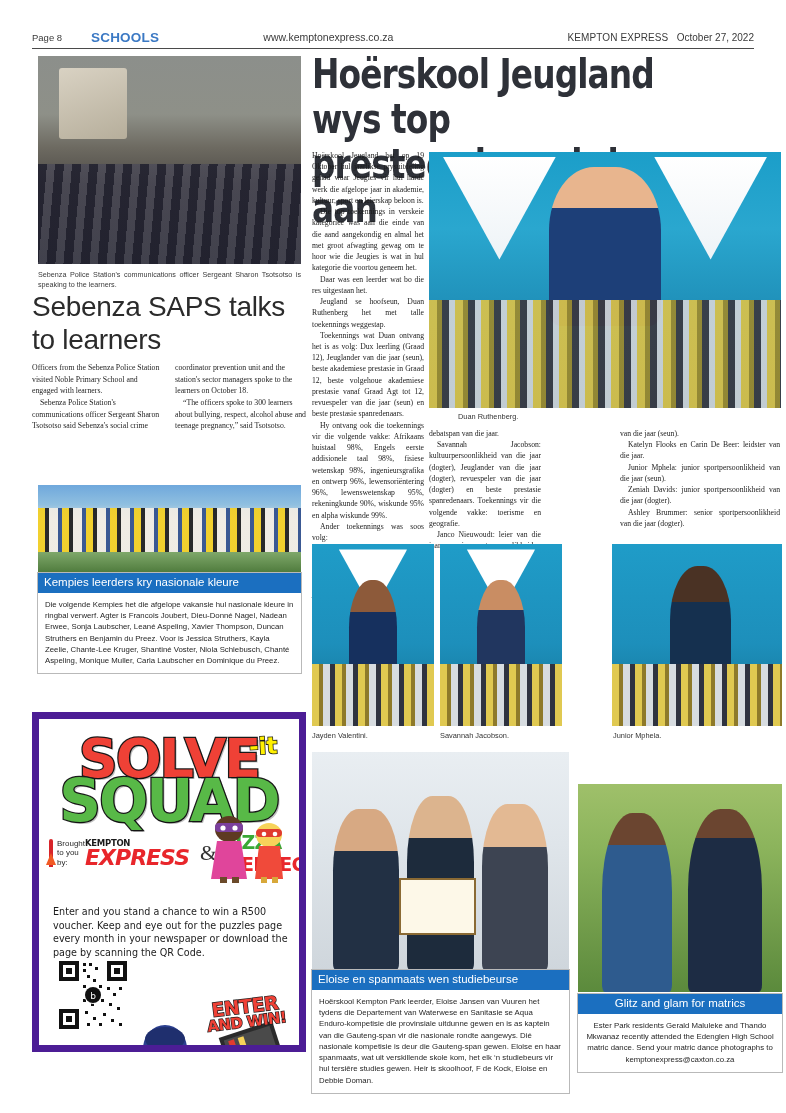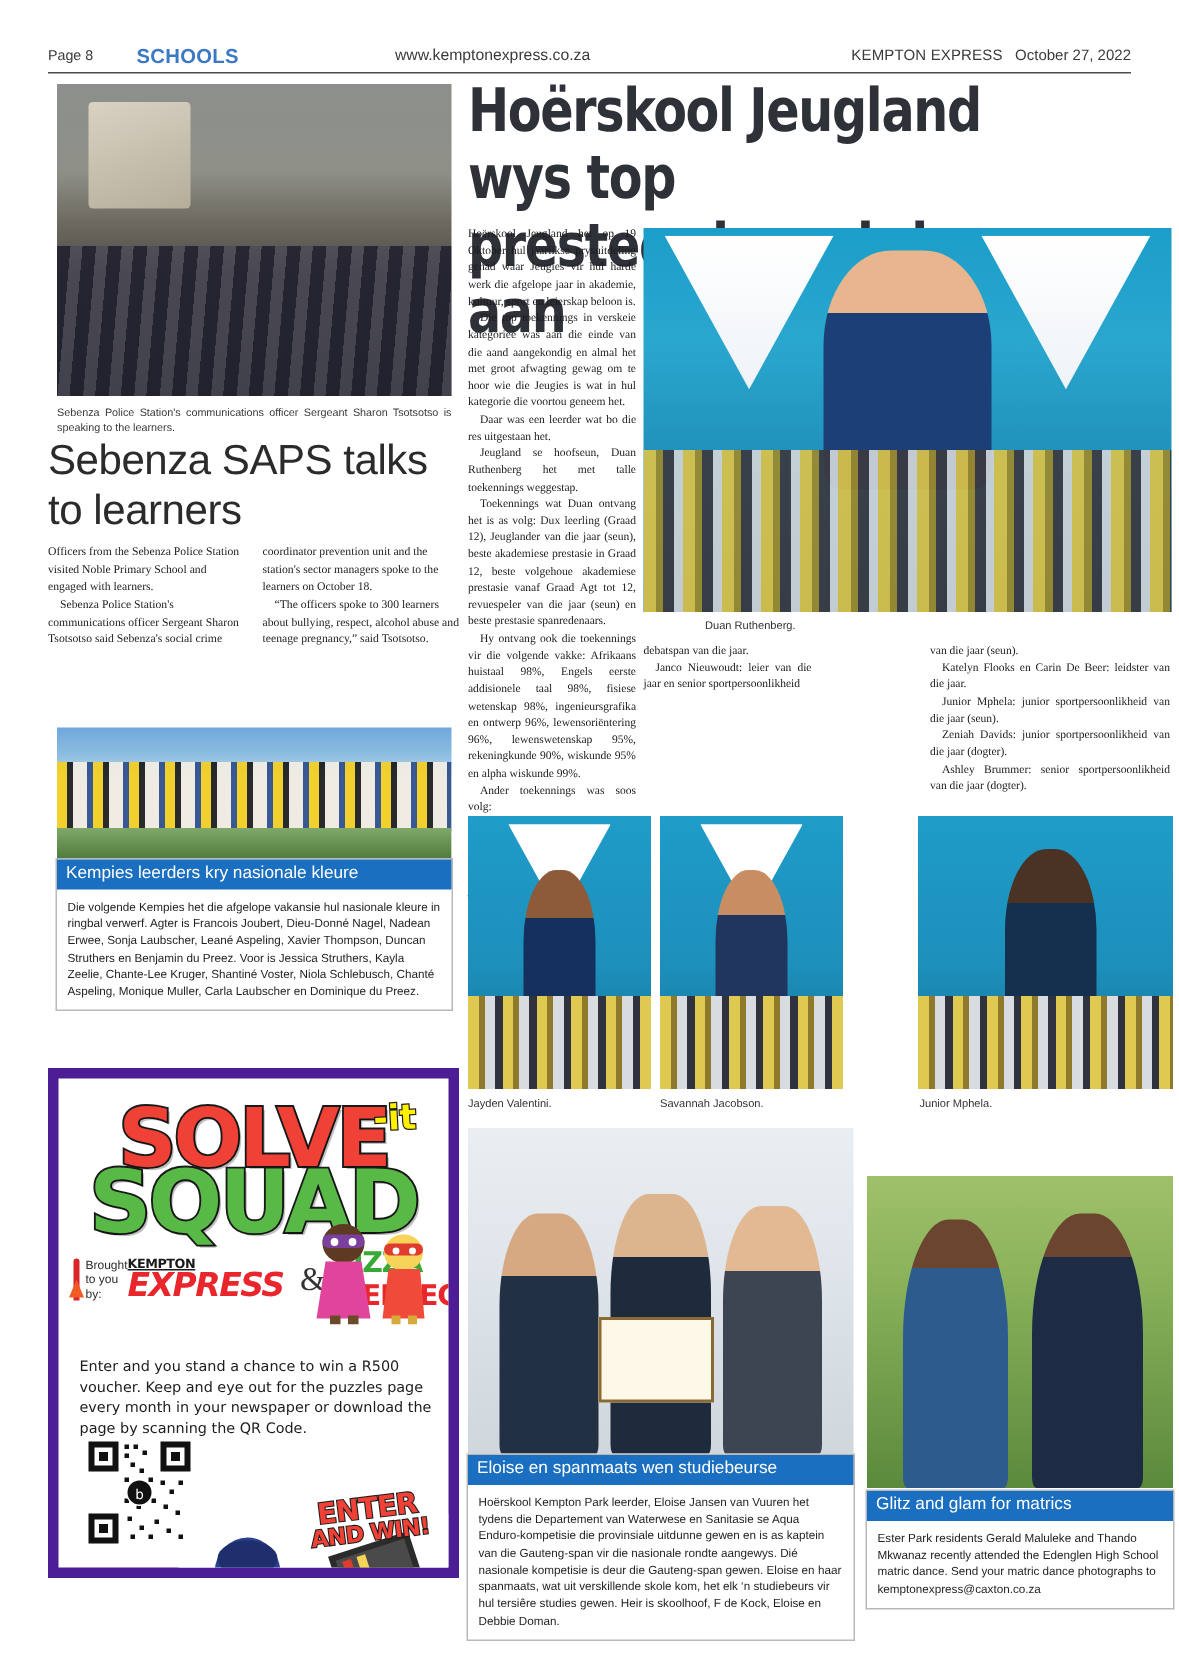--- a/index.html
+++ b/index.html
@@ -137,21 +137,21 @@
   .oven:after {
     content: ""; position: absolute; left: 50%; top: 12px;
     transform: translateX(-50%);
     width: 0; height: 0;
     border-left: 5px solid transparent; border-right: 5px solid transparent;
     border-bottom: 12px solid #f15a24;
   }
   .ke-logo { text-align: left; margin-right: 6px; }
   .ke-k {
     font-size: 8.5px; font-weight: bold; color: #1a1a1a;
-    font-family: "DejaVu Sans", sans-serif; letter-spacing: -0.3px; text-decoration: underline;
+    font-family: "DejaVu Sans", sans-serif; letter-spacing: -0.3px;
   }
   .ke-e {
     font-size: 22px; font-weight: bold; color: #e8262b; font-style: italic;
     font-family: "DejaVu Sans", sans-serif; letter-spacing: -1px; line-height: 0.9;
   }
   .amp { font-size: 22px; color: #333; margin: 0 5px; font-family: "Liberation Serif", serif; }
   .pizza {
     font-size: 19px; font-weight: bold; font-family: "DejaVu Sans", sans-serif;
     letter-spacing: -0.8px;
   }
@@ -469,24 +469,25 @@
     <p class="ind">Ander toekennings was soos volg:</p>
     <p class="ind">Jayden Valentini: kultuurpersoonlikheid van die jaar (seun), beste prestasie spanredenaars, revuespeler van die jaar (seun) en lid van</p>
   </div>
 
   <div class="photo g-duan" style="left:429px; top:152px; width:352px; height:256px;">
     <div class="pennantL"></div>
     <div class="pennantR"></div>
     <div class="boy"></div>
     <div class="tier"></div>
   </div>
-  <div class="imgcap" style="left:458px; top:412px;margin-left:12px;">Duan Ruthenberg.</div>
+  <div class="imgcap" style="left:458px; top:412px;">Duan Ruthenberg.</div>
 
   <div class="art-col" style="left:429px; top:428px; width:112px;">
     <p>debatspan van die jaar.</p>
+    <p class="ind">Savannah Jacobson: kultuurpersoonlikheid van die jaar (dogter), Jeuglander van die jaar (dogter), revuespeler van die jaar (dogter) en beste prestasie spanredenaars. Toekennings vir die volgende vakke: toerisme en geografie.</p>
     <p class="ind">Janco Nieuwoudt: leier van die jaar en senior sportpersoonlikheid</p>
   </div>
 
   <div class="art-col" style="left:550px; top:428px; width:112px;">
   </div>
 
   <div class="art-col" style="left:620px; top:428px; width:160px;">
     <p>van die jaar (seun).</p>
     <p class="ind">Katelyn Flooks en Carin De Beer: leidster van die jaar.</p>
     <p class="ind">Junior Mphela: junior sportpersoonlikheid van die jaar (seun).</p>
@@ -523,18 +524,18 @@
   </div>
   <div class="capblock" style="left:311px; top:969px; width:259px;">
     <div class="capbar">Eloise en spanmaats wen studiebeurse</div>
     <div class="capbody small">Hoërskool Kempton Park leerder, Eloise Jansen van Vuuren het tydens die Departement van Waterwese en Sanitasie se Aqua Enduro-kompetisie die provinsiale uitdunne gewen en is as kaptein van die Gauteng-span vir die nasionale rondte aangewys. Dié nasionale kompetisie is deur die Gauteng-span gewen. Eloise en haar spanmaats, wat uit verskillende skole kom, het elk ‘n studiebeurs vir hul tersiêre studies gewen. Heir is skoolhoof, F de Kock, Eloise en Debbie Doman.</div>
   </div>
 
   <div class="photo g-matric" style="left:578px; top:784px; width:204px; height:208px;">
     <div class="m1"></div>
     <div class="m2"></div>
   </div>
-  <div class="capblock" style="left:577px; top:993px; width:206px;">
+  <div class="capblock" style="left:577px; top:993px; width:206px;text-align:center;">
     <div class="capbar">Glitz and glam for matrics</div>
     <div class="capbody small">Ester Park residents Gerald Maluleke and Thando Mkwanaz recently attended the Edenglen High School matric dance. Send your matric dance photographs to kemptonexpress@caxton.co.za</div>
   </div>
 
 </div>
 
 </body></html>

